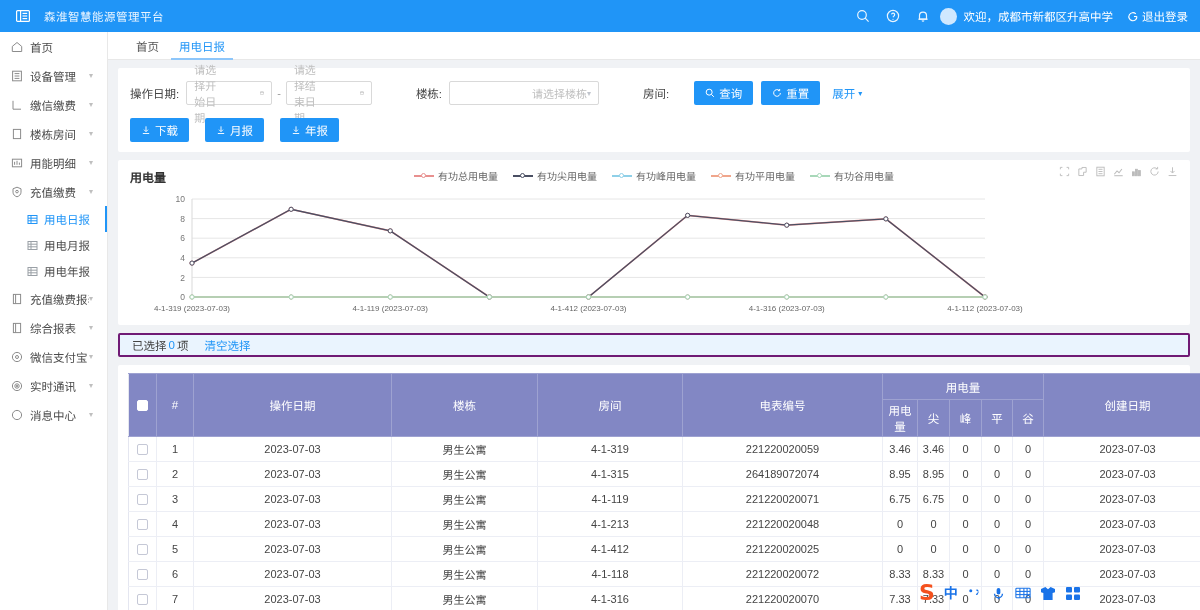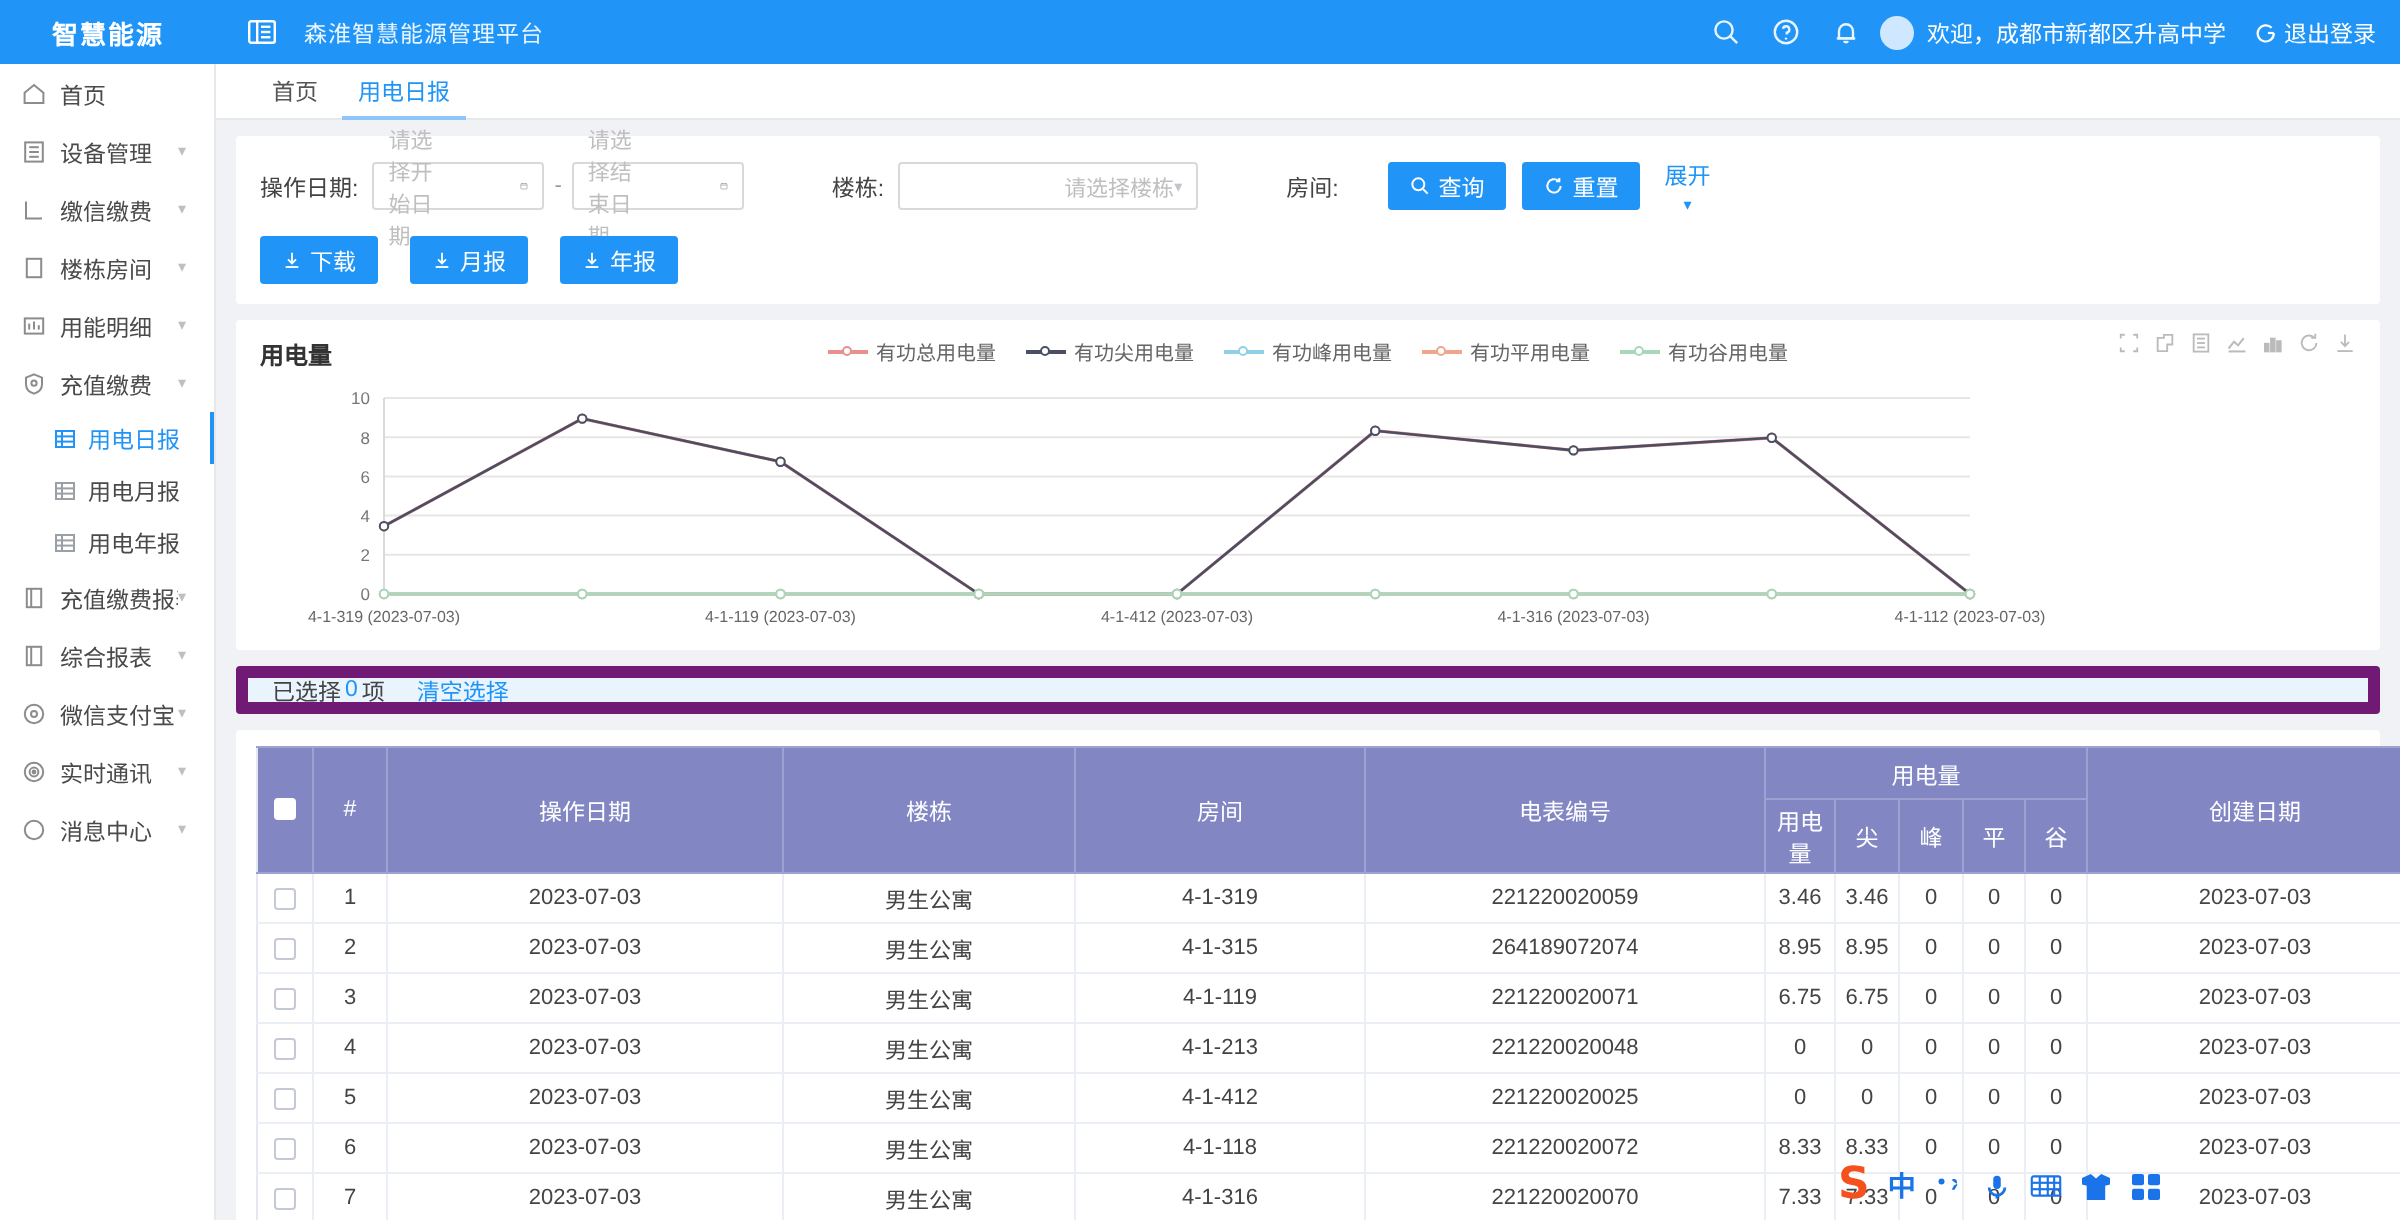--- a/index.html
+++ b/index.html
@@ -120,21 +120,21 @@
   .select-input { width: 150px; justify-content: flex-end; }
   .room-input { width: 146px; }
   .gap { width: 44px; }
   .btn {
     height: 24px; border-radius: 2px; background: #2095f7; color: #fff;
     font-size: 11.5px; display: inline-flex; align-items: center;
     justify-content: center; gap: 4px; padding: 0 11px; cursor: pointer;
     border: none; white-space: nowrap;
   }
   .btn.ghost { background: #2095f7; }
-  .link-text { color: #2095f7; font-size: 11.5px; margin-left: 12px; cursor: pointer; display:flex; align-items:center; gap:3px;flex-direction:column;}
+  .link-text { color: #2095f7; font-size: 11.5px; margin-left: 12px; cursor: pointer; display:flex; align-items:center; gap:3px;}
   .btn-row { display: flex; align-items: flex-end; gap: 16px; margin-top: 12px; }
 
   
   .chart-card { margin-top: 8px; padding: 8px 12px 6px 12px; position: relative; }
   .chart-title { font-size: 12px; font-weight: bold; color: #333; }
   .legend {
     position: absolute; top: 8px; left: 0; width: 100%;
     display: flex; align-items: center; justify-content: center; gap: 15px;
     pointer-events: none;
   }
@@ -149,21 +149,21 @@
     position: absolute; top: 6px; right: 12px;
     display: flex; align-items: center; gap: 7px; color: #bbb;
   }
   .toolbox svg { display: block; cursor: pointer; }
   .plot { position: relative; height: 126px; margin-top: 8px; }
   .plot svg { display: block; }
 
   
   .selbar {
     margin-top: 8px; height: 24px; background: #eaf4fe;
-    border: 6px solid #701a75; border-radius: 2px;
+    border: 2px solid #701a75; border-radius: 2px;
     display: flex; align-items: center; padding-left: 12px;
     font-size: 11.5px; color: #444;
   }
   .selbar .count { color: #2095f7; margin: 0 2px; }
   .selbar .clear { color: #2095f7; margin-left: 16px; cursor: pointer; }
 
   
   .table-card { margin-top: 8px; padding: 8px 10px 0 10px; }
   table { border-collapse: collapse; width: 100%; table-layout: fixed; }
   thead th {
@@ -200,21 +200,20 @@
   }
   .ime .it { color: #1a73e8; font-size: 14px; font-weight: bold; line-height: 1; }
   .ime svg { display: block; }
 </style>
 </head>
 <body>
 
 <div class="app">
 
   <div class="topbar">
-    <div class="logo">智慧能源</div>
     <div class="hamburger">
       <svg width="14" height="12" viewBox="0 0 14 12" fill="none" stroke="#ffffff" stroke-width="1.2">
         <rect x="0.6" y="0.6" width="12.8" height="10.8" rx="1"></rect>
         <line x1="4.6" y1="0.6" x2="4.6" y2="11.4"></line>
         <line x1="6.5" y1="3.4" x2="11.2" y2="3.4"></line>
         <line x1="6.5" y1="6" x2="11.2" y2="6"></line>
         <line x1="6.5" y1="8.6" x2="11.2" y2="8.6"></line>
       </svg>
     </div>
     <div class="platform-title">森淮智慧能源管理平台</div>

